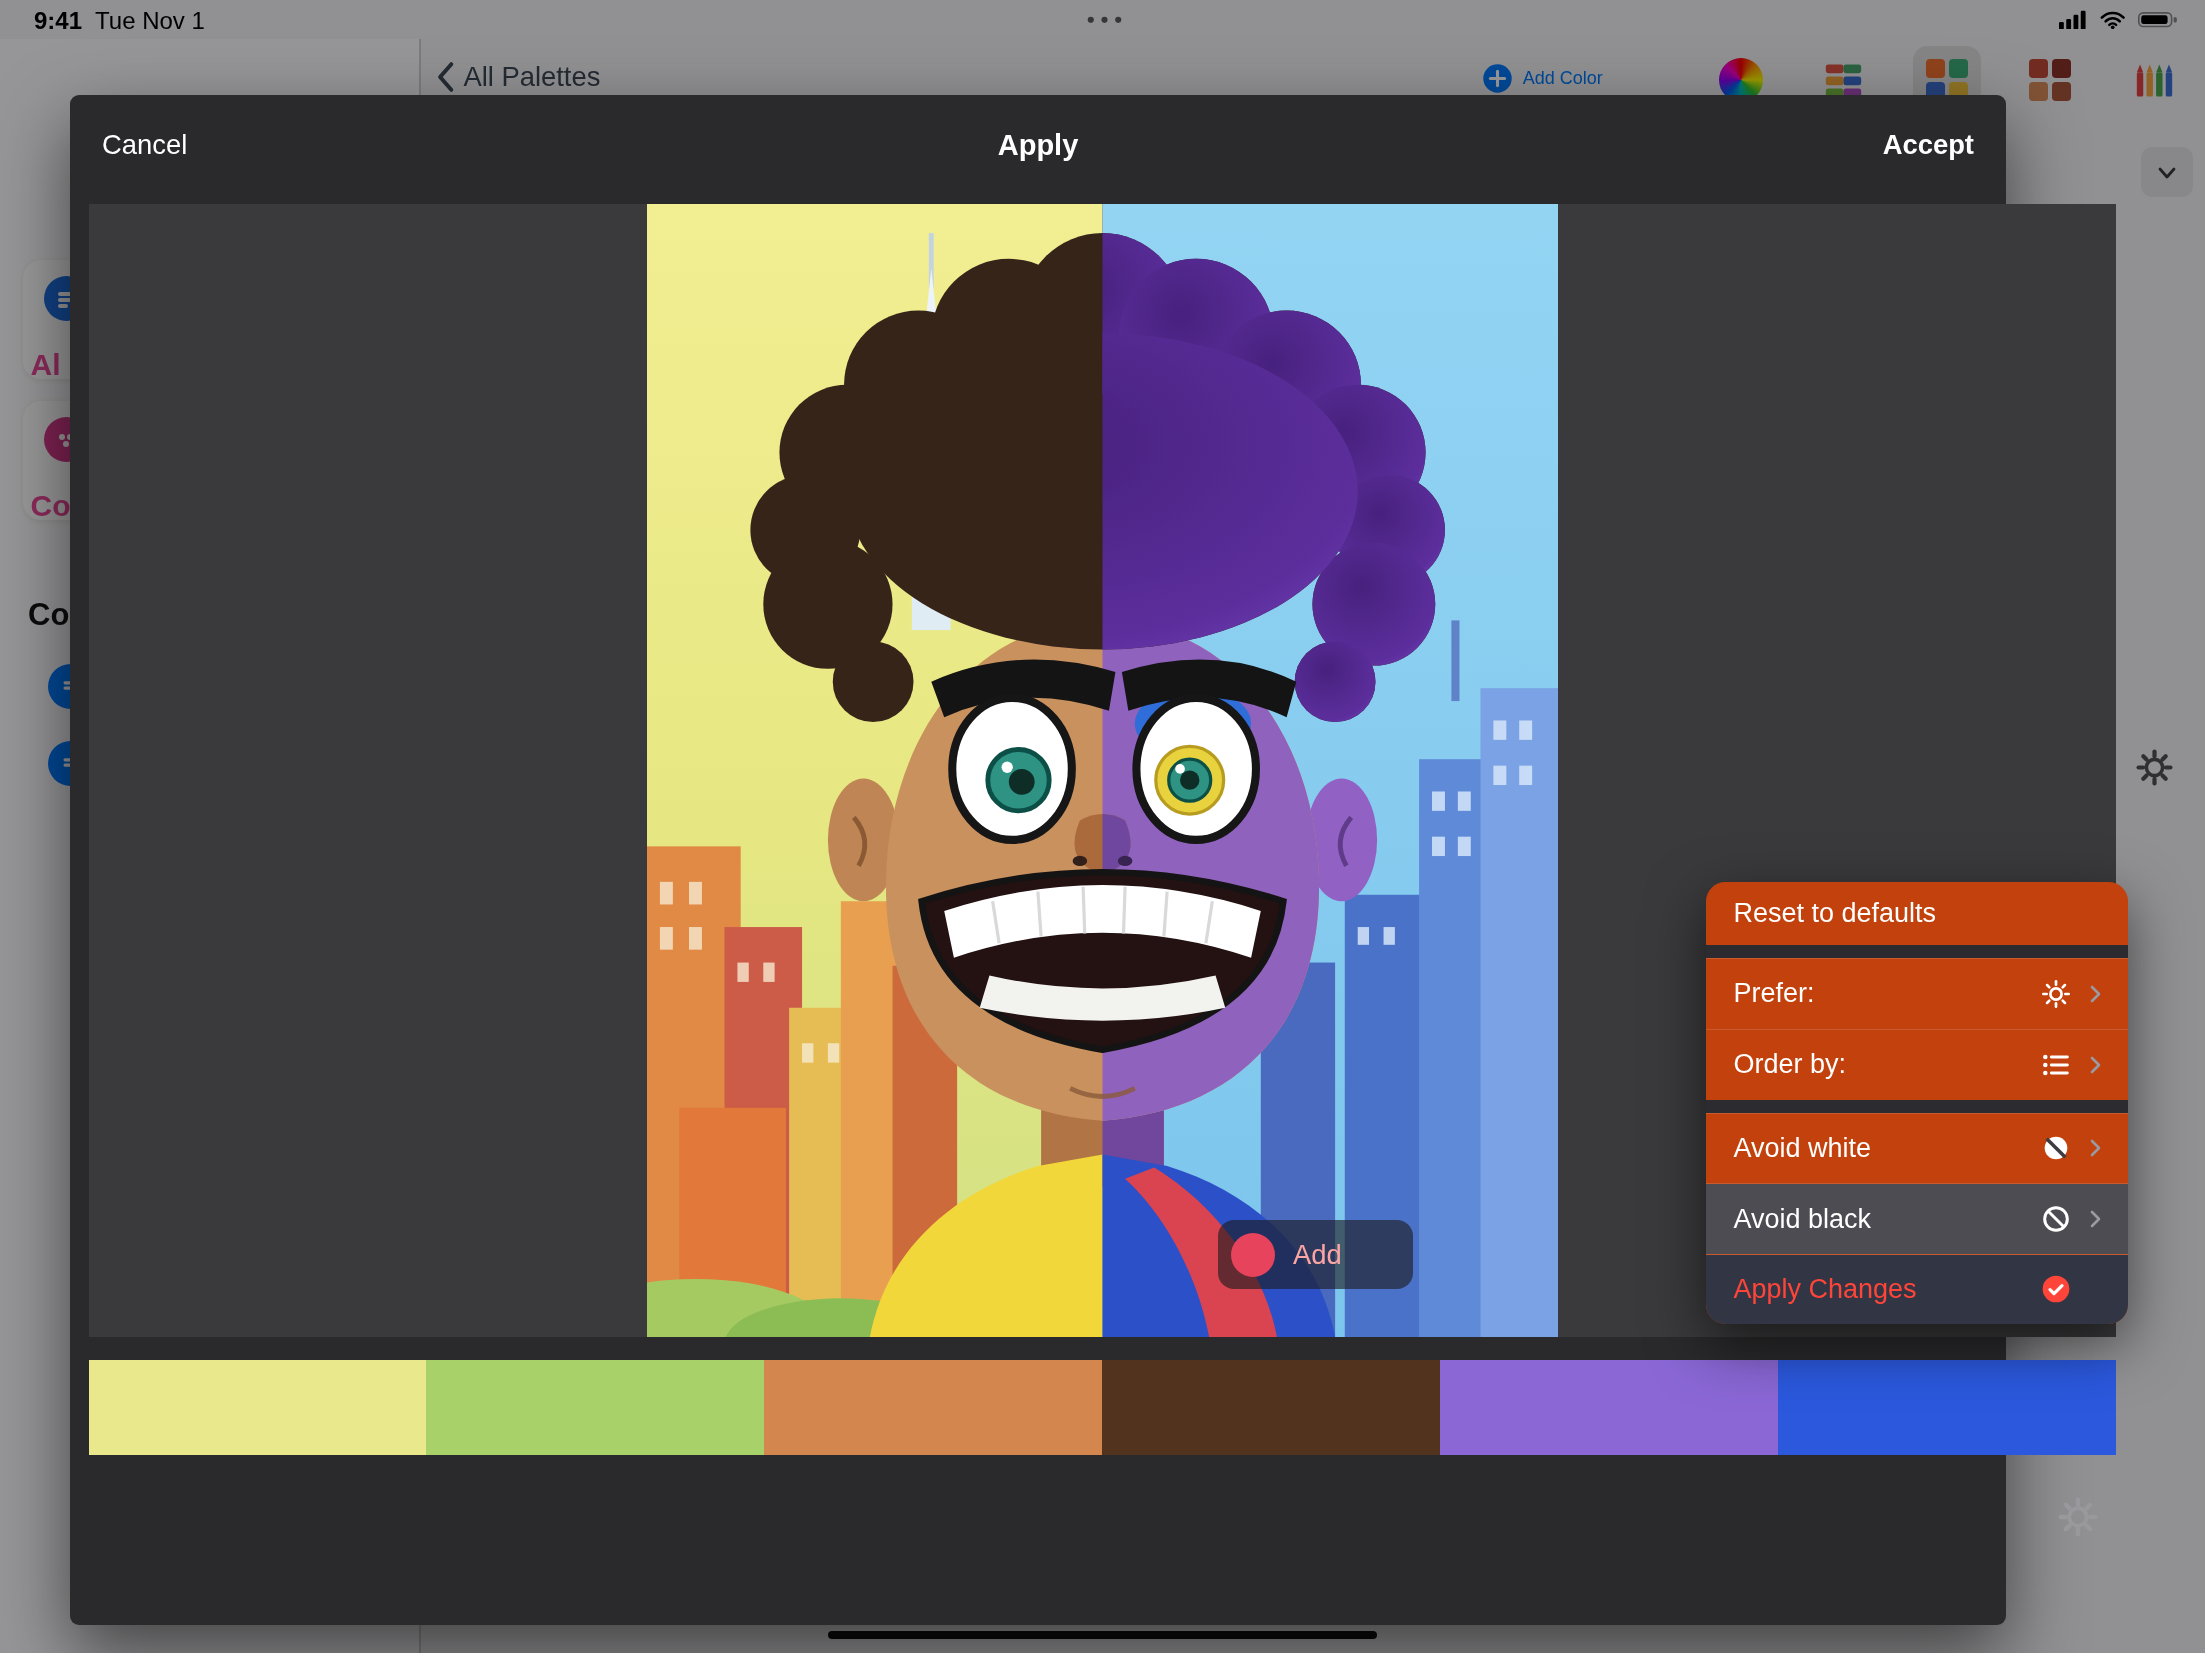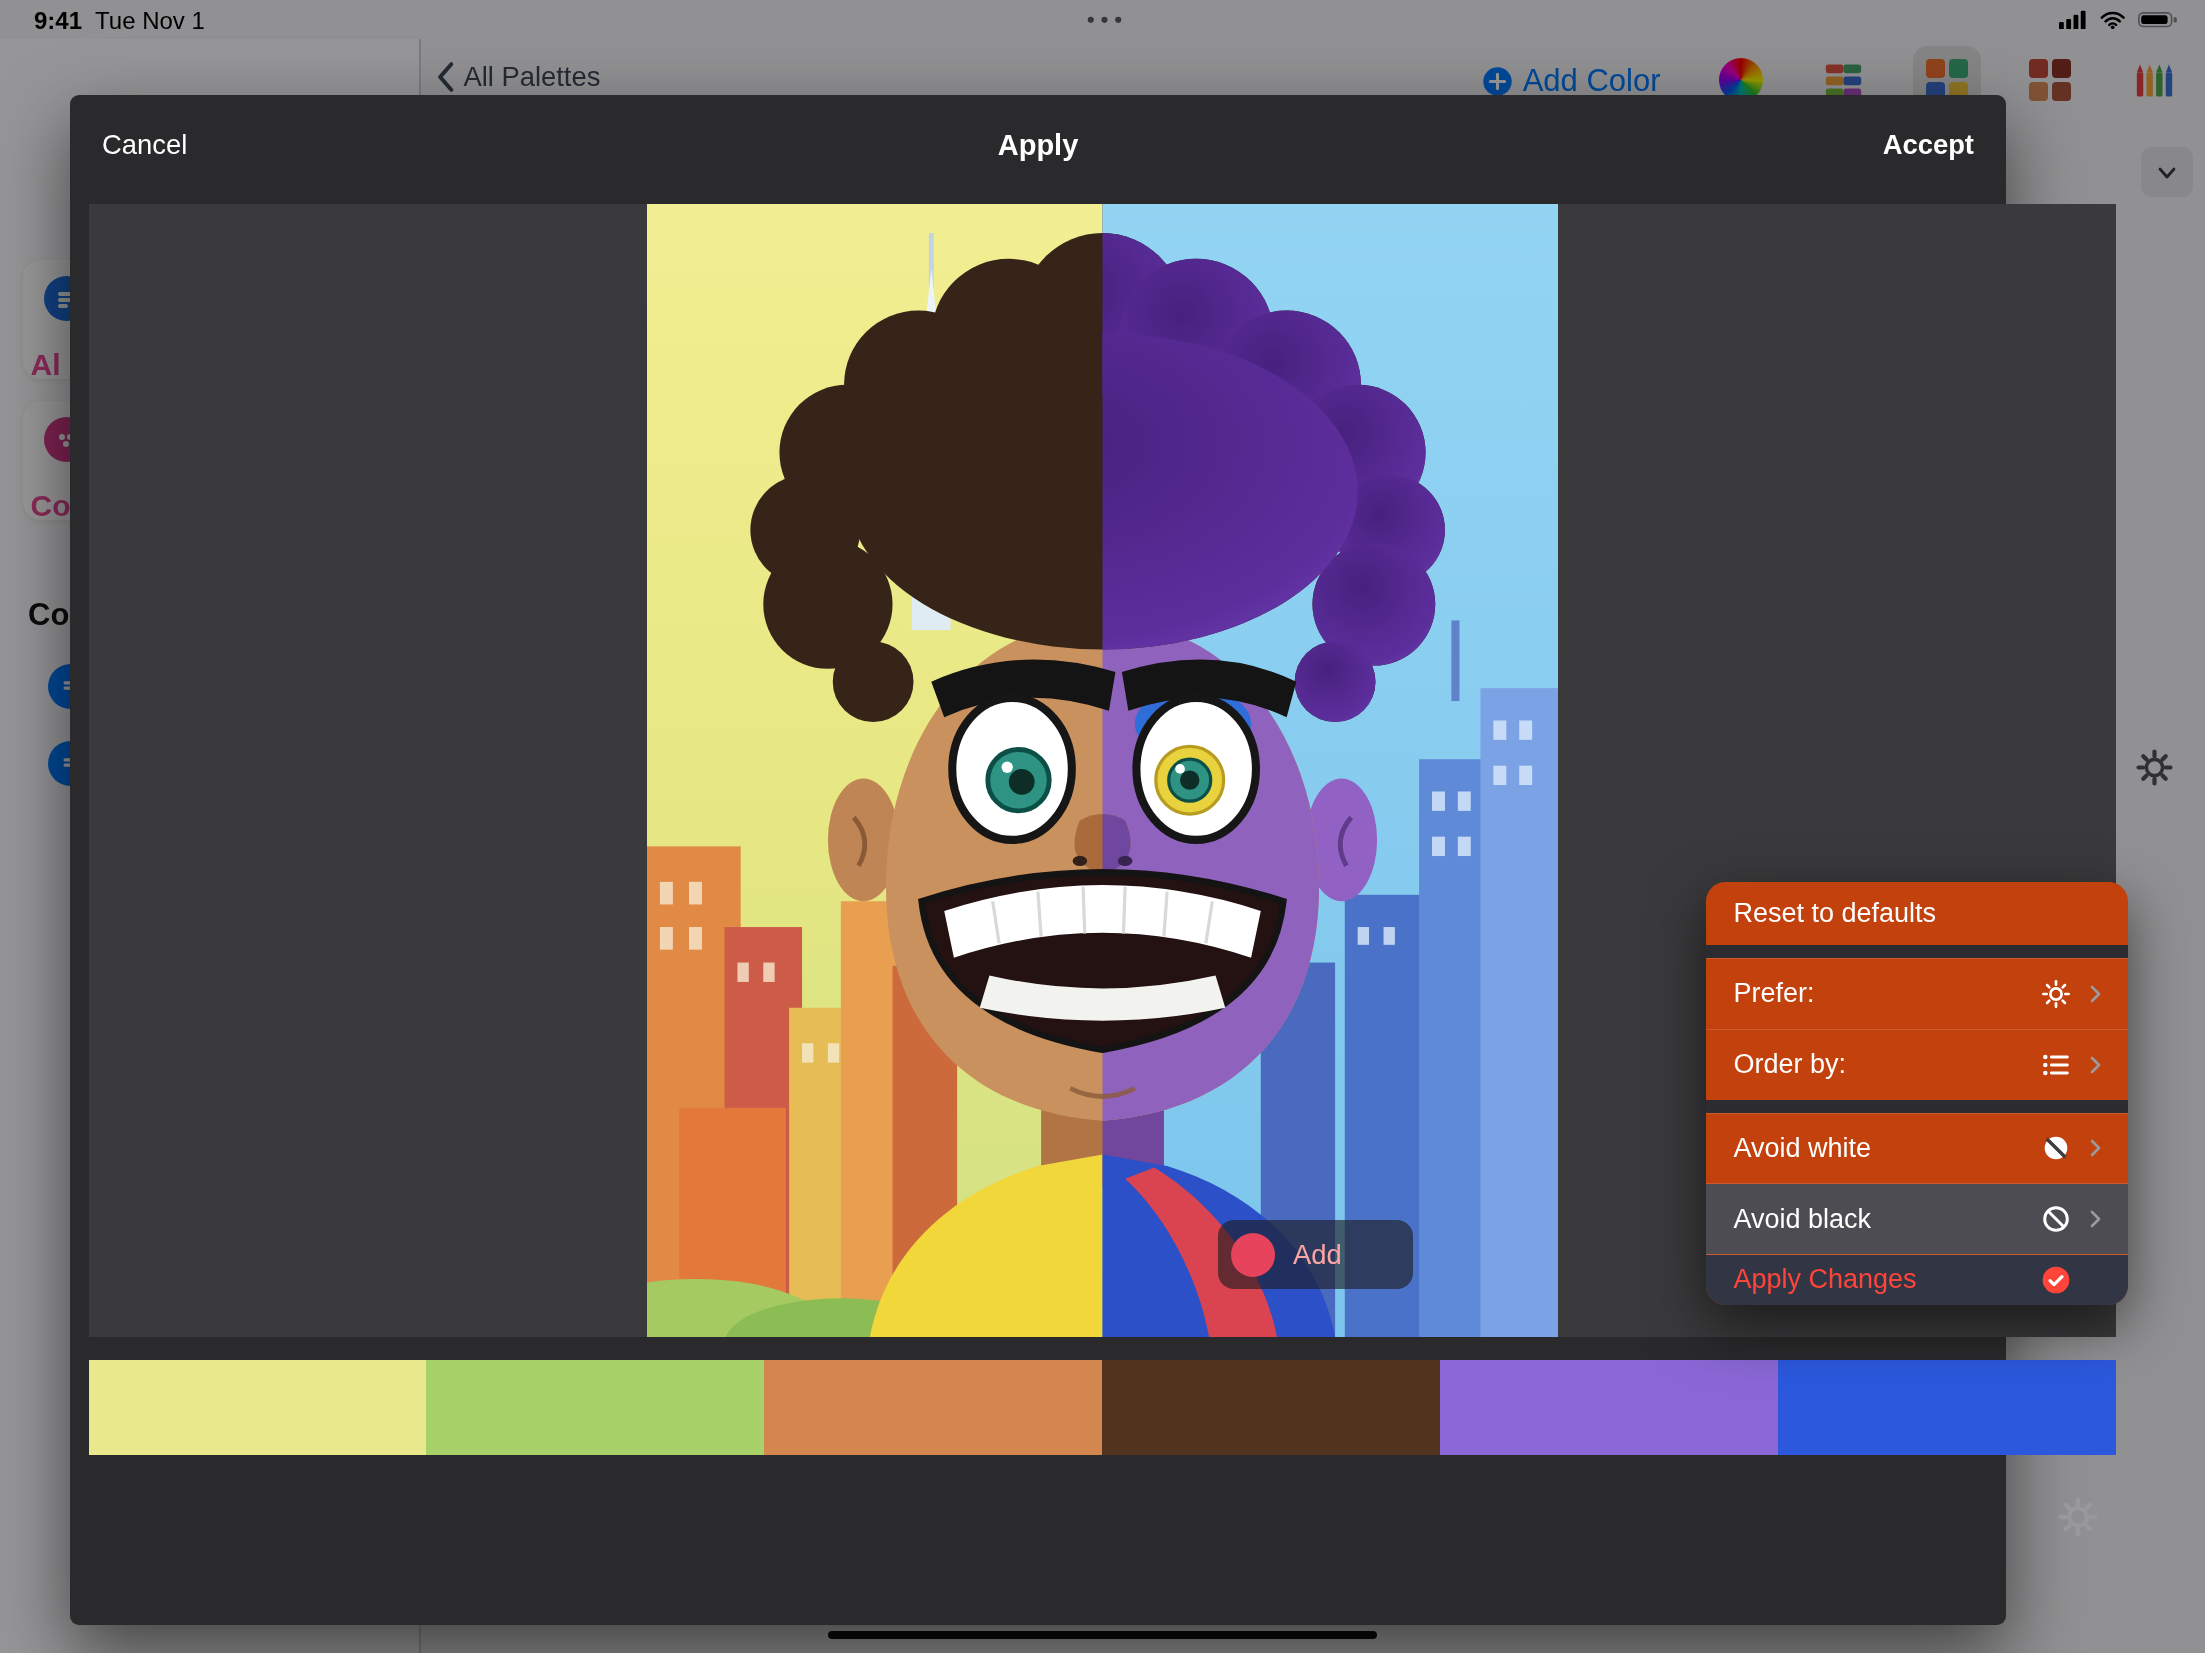--- a/index.html
+++ b/index.html
@@ -13,21 +13,21 @@
   .sb-time{font-weight:700}
   .sb-date{font-weight:400}
   .sb-dots{left:1085px;top:13px}
   .sb-right{right:27.4px;top:9.7px;display:flex;gap:11.3px;align-items:center}
 
   
   .bg-app{inset:0;z-index:1}
   .sidebar-bg{left:0;top:39px;width:419px;bottom:0;background:#fbfbfd}
   .v-divider{left:419px;top:39px;width:1.6px;bottom:0;background:#cfcfd3}
   .topbar-back{left:436px;top:61px;display:flex;align-items:center;gap:8px;color:#3e4956;font-size:27.4px}
-  .addcolor{left:1482px;top:63px;display:flex;align-items:center;gap:9.7px;color:var(--accent);font-size:31px;font-weight:500}
+  .addcolor{left:1482px;top:63px;display:flex;align-items:center;gap:9.7px;color:var(--accent);font-size:18px;font-weight:500}
   .iconbtn{width:68px;height:68px;top:46px;display:flex;align-items:center;justify-content:center;border-radius:14.5px}
   .iconbtn.selected{background:#dededf}
   .wheel{width:44px;height:44px;border-radius:50%;background:conic-gradient(#f00,#f90,#ff0,#3c3,#0cc,#06f,#90f,#f0c,#f00)}
   .grid2{display:grid;grid-template-columns:19.4px 19.4px;grid-template-rows:19.4px 19.4px;gap:4px}
   .grid2 div{border-radius:4px}
   .dd-btn{left:2141px;top:147px;width:52px;height:50px;border-radius:11.3px;background:#e3e3e7;display:flex;align-items:center;justify-content:center}
   .edge-gear{left:2135px;top:748px}
   .card{left:22.6px;width:186px;height:119px;border-radius:18px;background:#ffffff;box-shadow:0 1.6px 6.5px rgba(0,0,0,.08)}
   .card .cicon{position:absolute;left:21px;top:16px;width:45px;height:45px;border-radius:50%;display:flex;align-items:center;justify-content:center}
   .card .clabel{position:absolute;left:8px;top:88px;font-size:30px;font-weight:600;color:#ec4899}
@@ -57,21 +57,21 @@
   
   .popover{left:1706px;top:882px;width:422px;z-index:30;background:#c2410c;border-radius:19.4px;overflow:hidden;box-shadow:0 19.4px 57px rgba(0,0,0,.55)}
   .prow{height:70px;display:flex;align-items:center;justify-content:space-between;padding:0 21px 0 27.4px;color:#fff;font-size:27px;cursor:pointer}
   .prow-single{height:63px}
   .prow-right{display:flex;align-items:center;gap:11.3px}
   .micon{width:32px;height:32px}
   .mchev{width:24px;height:24px}
   .psep{height:0.8px;background:rgba(255,255,255,.14)}
   .pband{height:13px;background:#2c2c30}
   .row-hl{background:#4c4c52}
-  .row-apply{height:50px;background:#323644;color:var(--destructive)}
+  .row-apply{height:69px;background:#323644;color:var(--destructive)}
   .hidden-chev{opacity:0}
 </style>
 </head>
 <body>
 
 <div class="abs statusbar">
   <div class="abs sb-left">
     <span class="sb-time">9:41</span>
     <span class="sb-date">Tue Nov 1</span>
   </div>

